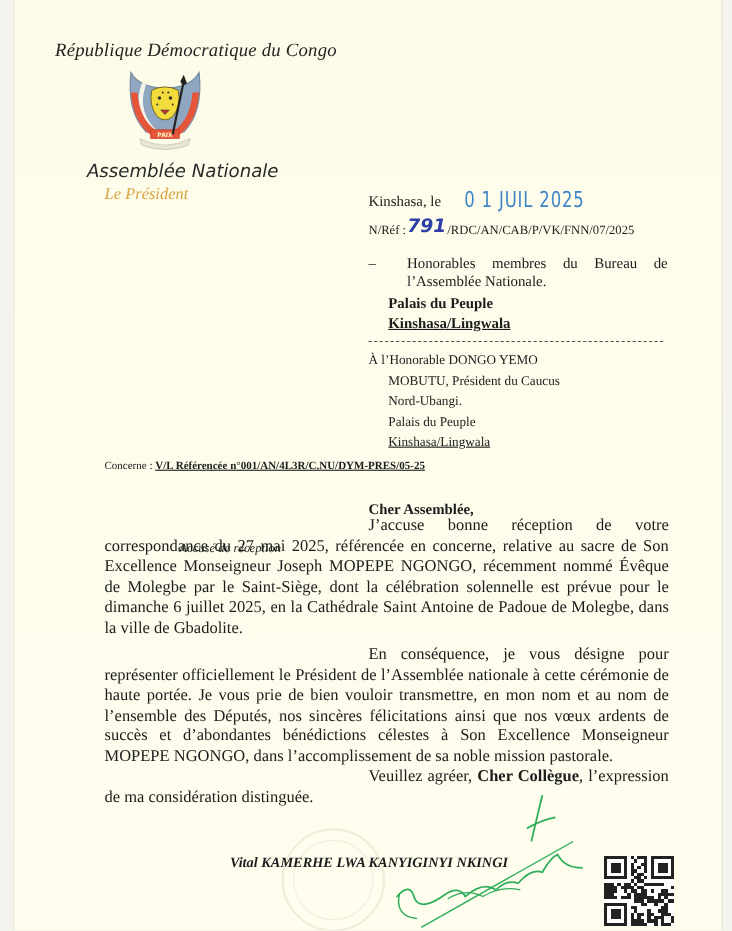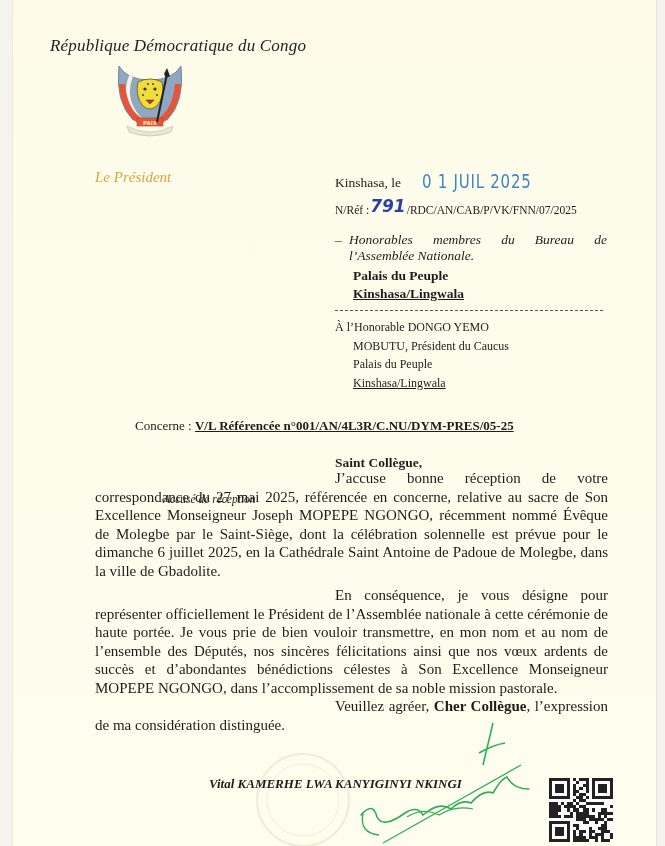--- a/index.html
+++ b/index.html
@@ -49,32 +49,32 @@
   .transmis {
     left: 322px; top: 213px; font-size: 13.5px; font-weight: bold;
     text-decoration: underline;
   }
   .transmis .colon { font-weight: normal; text-decoration: none; }
   .honorables {
     left: 322px; top: 232px; width: 272px; font-size: 13.5px;
     white-space: normal; line-height: 16px;
   }
   .honorables .dash { position: absolute; left: 0; top: 0; }
-  .honorables .txt { display: block; margin-left: 14px; text-align: justify; text-align-last: left; font-style: italic; }
+  .honorables .txt { display: block; margin-left: 35px; text-align: justify; text-align-last: left; }
   .copy-addr { left: 340px; top: 267px; font-size: 13.5px; font-weight: bold; line-height: 18px; }
   .u { text-decoration: underline; }
   .separator {
     left: 322px; top: 310px; width: 268px; height: 0;
     border-top: 1px dashed #555;
   }
   .recipient { left: 322px; top: 318px; font-size: 12px; font-weight: normal; line-height: 18.5px; }
   .recipient .indent { padding-left: 18px; display: block; }
 
   
-  .concerne { left: 82px; top: 418px; font-size: 13px; margin-left: 40px; }
+  .concerne { left: 82px; top: 418px; font-size: 10px; }
   .concerne .ref { font-weight: bold; text-decoration: underline; }
   .accuse { left: 150px; top: 460px; font-size: 11.5px; font-style: italic; margin-top: 33px; }
   .salutation { left: 322px; top: 455px; font-size: 13.5px; font-weight: bold; }
 
   
   .body {
     position: absolute; left: 82px; top: 469px; width: 513px;
     font-size: 15px; line-height: 18.5px; white-space: normal;
     text-align: justify;
   }
@@ -111,20 +111,21 @@
       <circle cx="42" cy="27" r="1.6" fill="#333"></circle>
     <circle cx="30" cy="33" r="0.9" fill="#333"></circle>
       <circle cx="44" cy="33" r="0.9" fill="#333"></circle>
     <circle cx="35" cy="22" r="0.9" fill="#333"></circle>
       <circle cx="40" cy="22" r="0.9" fill="#333"></circle>
     <path d="M33 38 L37 42 L41 38 Z" fill="#b33" stroke="#333" stroke-width="0.5"></path>
     <line x1="54" y1="12" x2="44" y2="60" stroke="#222" stroke-width="2"></line>
     <path d="M54 6 L57 14 L53 16 L51 12 Z" fill="#222"></path>
   </svg>
 
+  <div class="abs assembly">Assemblée Nationale</div>
   <div class="abs president">Le Président</div>
 
   <div class="abs place-date">Kinshasa, le</div>
   <div class="abs stamp-date">0 1 JUIL 2025</div>
 
   <div class="abs ref-line">
     <span>N/Réf :</span><span class="ref-hand">791</span><span>/RDC/AN/CAB/P/VK/FNN/07/2025</span>
   </div>
 
   <div class="abs honorables">
@@ -134,31 +135,32 @@
   <div class="abs copy-addr">
     <div>Palais du Peuple</div>
     <div class="u">Kinshasa/Lingwala</div>
   </div>
 
   <div class="abs separator"></div>
 
   <div class="abs recipient">
     <div>À l’Honorable DONGO YEMO</div>
     <span class="indent">MOBUTU, Président du Caucus</span>
+    <span class="indent">Nord-Ubangi.</span>
     <span class="indent">Palais du Peuple</span>
     <span class="indent u">Kinshasa/Lingwala</span>
   </div>
 
   <div class="abs concerne">
     <span>Concerne :</span>
     <span class="ref">V/L Référencée n°001/AN/4L3R/C.NU/DYM-PRES/05-25</span>
   </div>
   <div class="abs accuse">Accusé de réception</div>
 
-  <div class="abs salutation">Saint Collègue,</div>
+  <div class="abs salutation">Cher Assemblée,</div>
 
   <div class="body">
     <p>J’accuse bonne réception de votre correspondance du 27 mai 2025, référencée en concerne, relative au sacre de Son Excellence Monseigneur Joseph MOPEPE NGONGO, récemment nommé Évêque de Molegbe par le Saint-Siège, dont la célébration solennelle est prévue pour le dimanche 6 juillet 2025, en la Cathédrale Saint Antoine de Padoue de Molegbe, dans la ville de Gbadolite.</p>
     <p class="gap">En conséquence, je vous désigne pour représenter officiellement le Président de l’Assemblée nationale à cette cérémonie de haute portée. Je vous prie de bien vouloir transmettre, en mon nom et au nom de l’ensemble des Députés, nos sincères félicitations ainsi que nos vœux ardents de succès et d’abondantes bénédictions célestes à Son Excellence Monseigneur MOPEPE NGONGO, dans l’accomplissement de sa noble mission pastorale.</p>
     <p class="last"><span>Veuillez agréer, </span><b>Cher Collègue</b><span>, l’expression de ma considération distinguée.</span></p>
   </div>
 
   <svg class="abs seal" viewBox="0 0 120 106">
     <circle cx="60" cy="60" r="46" fill="none" stroke="#efedd8" stroke-width="2"></circle>
     <circle cx="60" cy="60" r="36" fill="none" stroke="#f1efdc" stroke-width="1"></circle>

